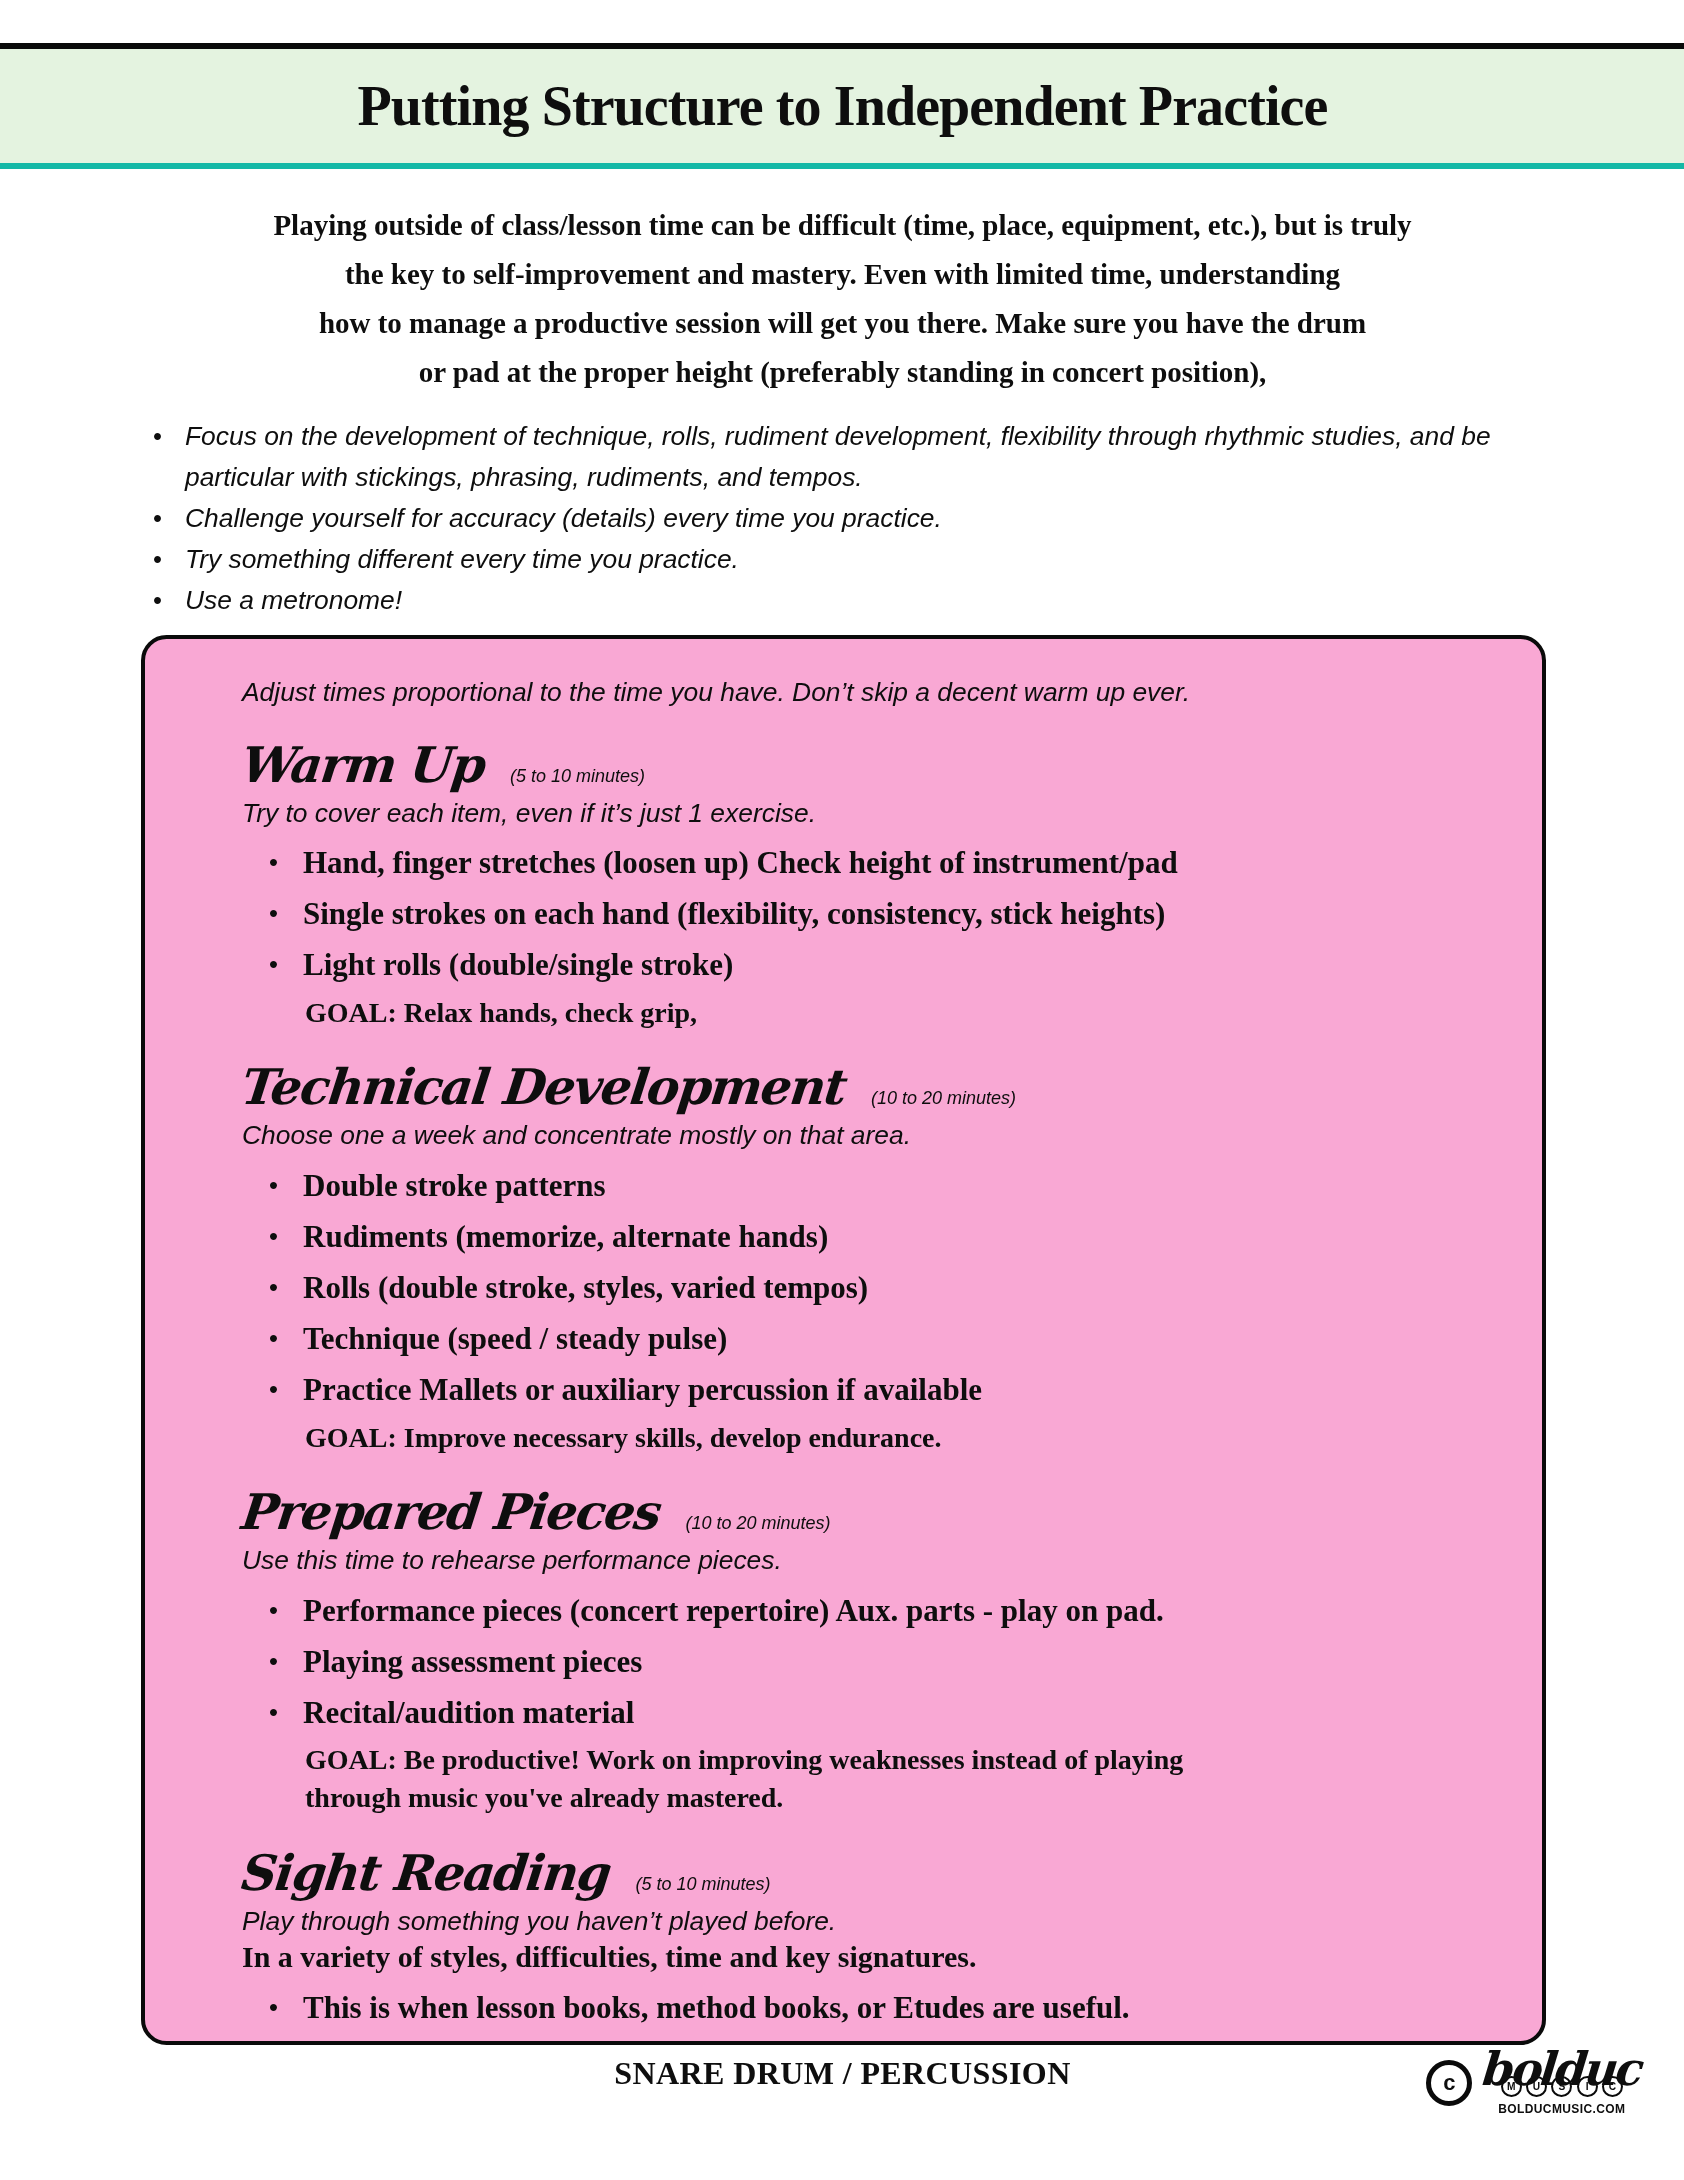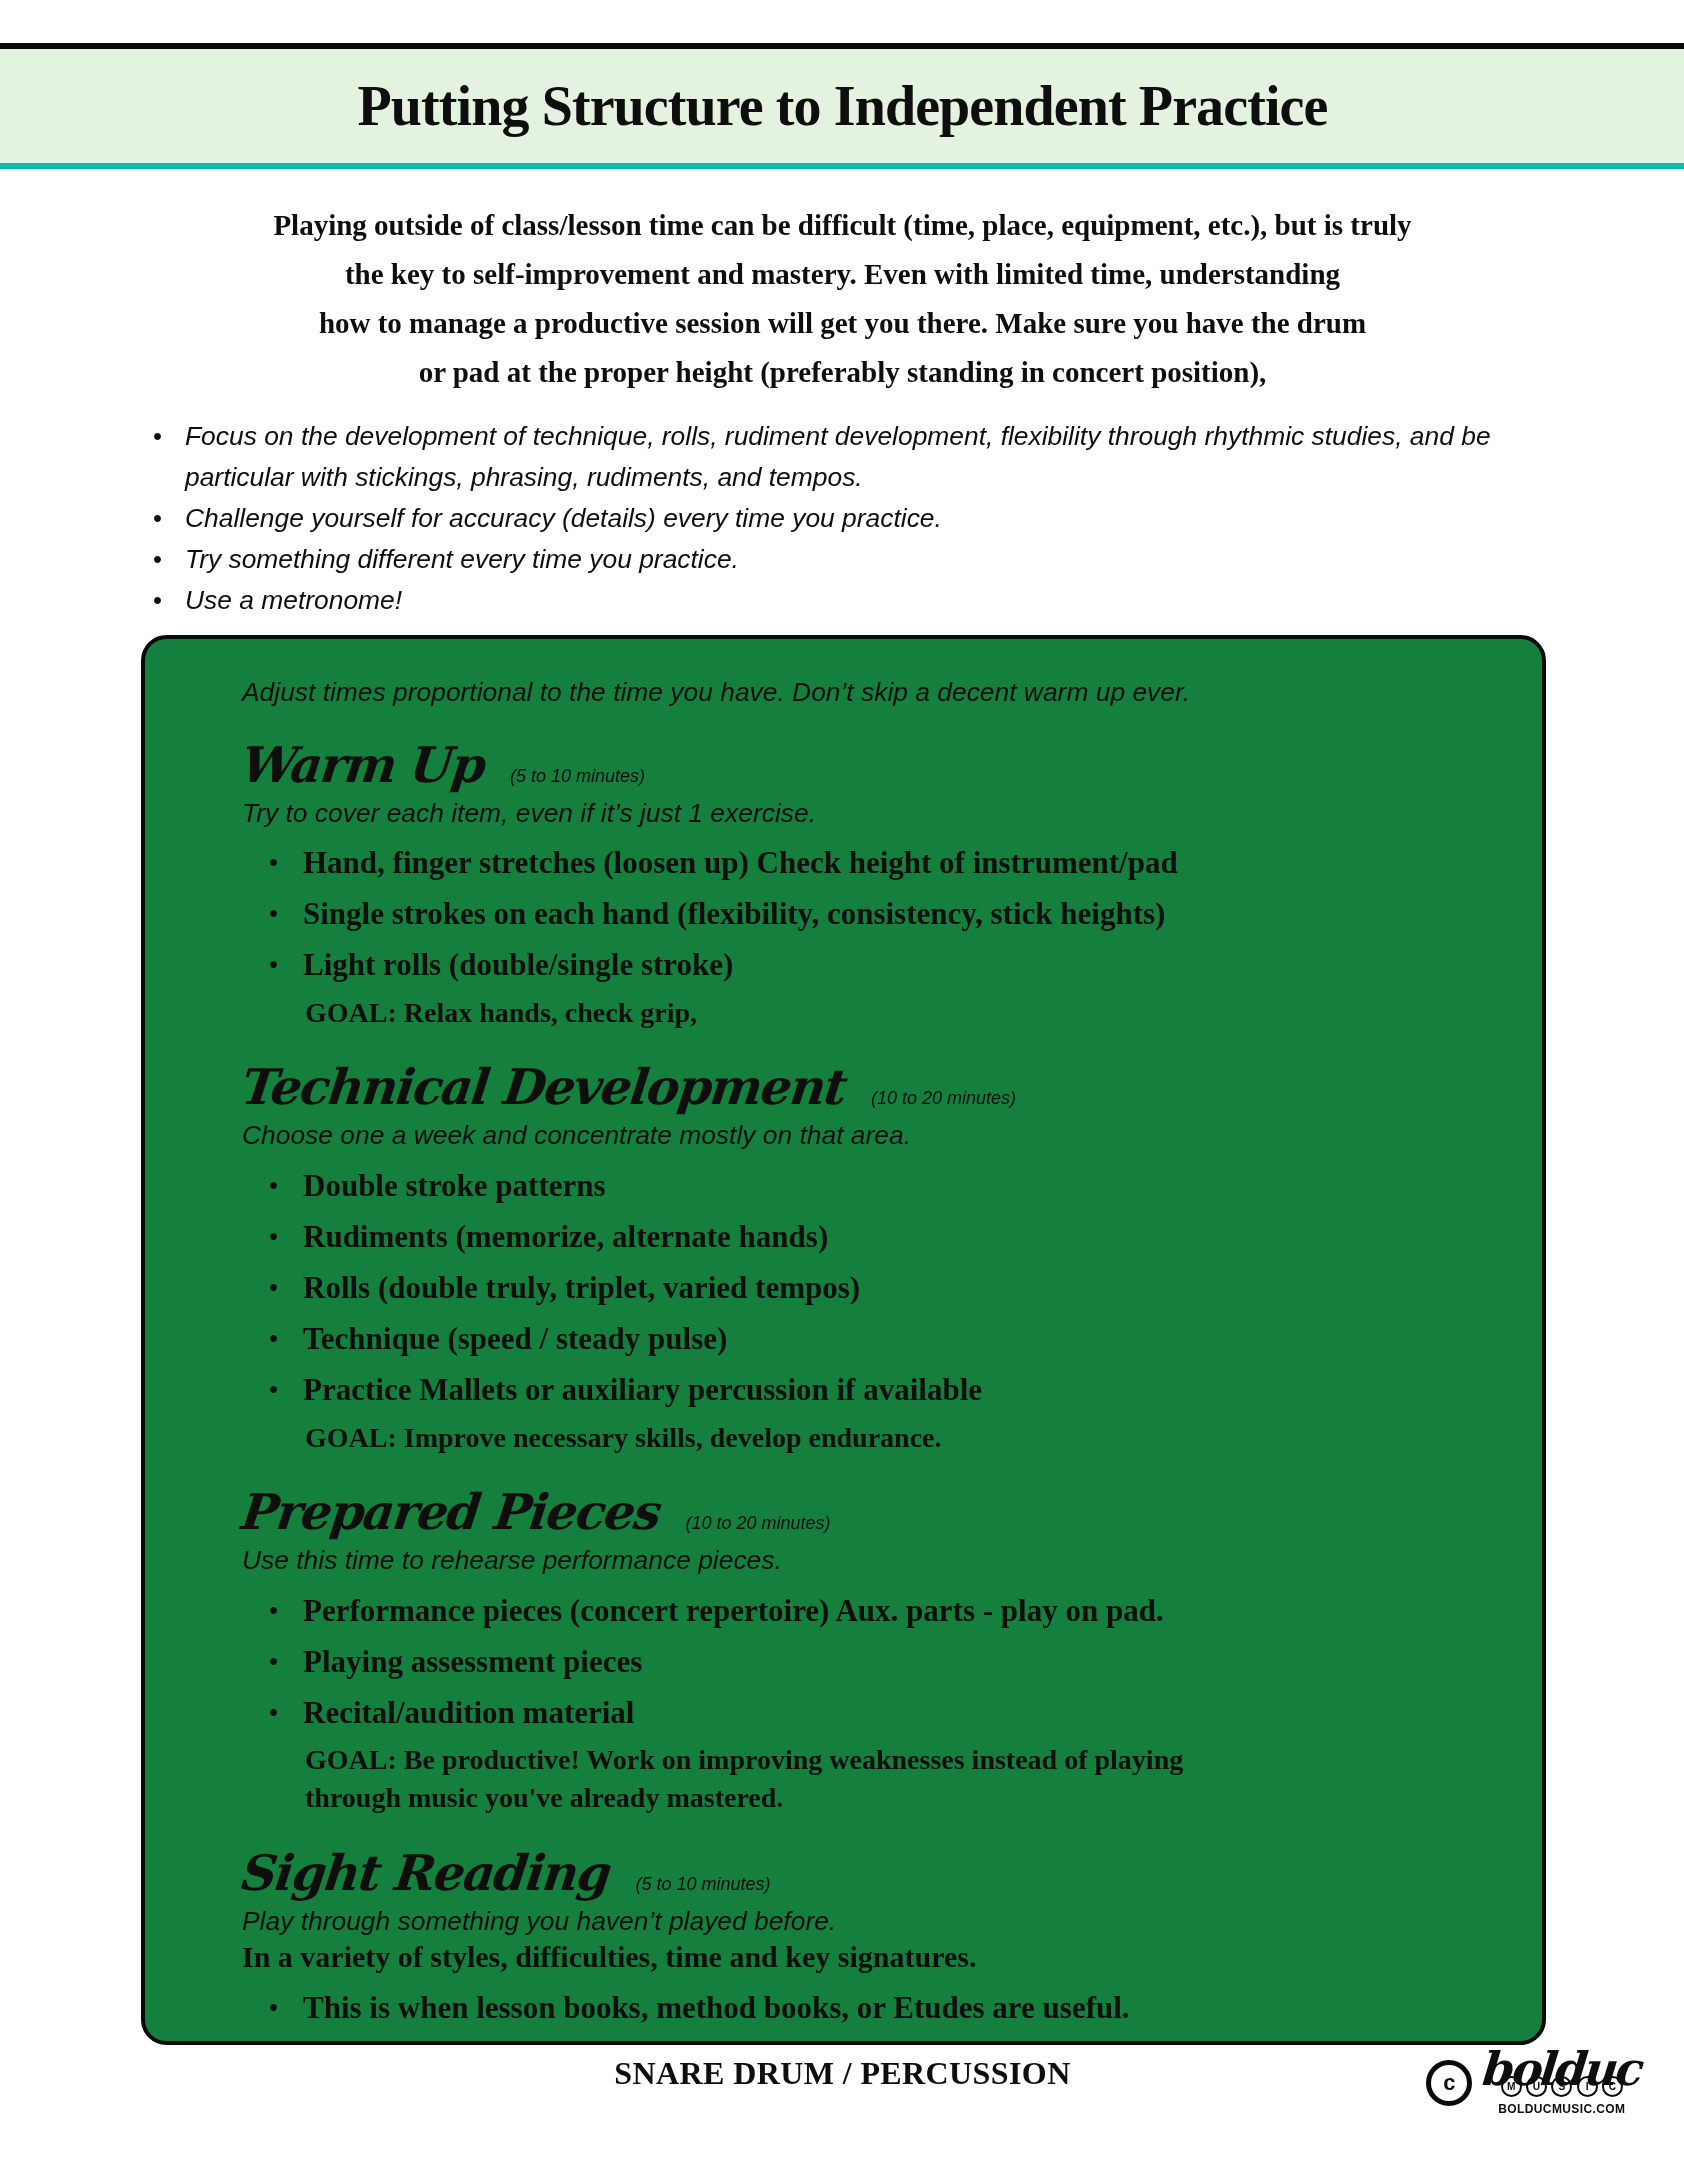--- a/index.html
+++ b/index.html
@@ -56,21 +56,21 @@
   }
 
   
   .plan-box {
     position:absolute; top:635px; left:141px;
     width:1405px; height:1410px;
     box-sizing:border-box;
     border:4.3px solid #0a0a0a;
     border-radius:25.6px;
     padding:36px 51px 0 97px;
-    background:#15803d;
+    background:#f9a8d4;
   }
   .note {
     margin:0 0 22px 0;
     font-family:"Liberation Sans", sans-serif;
     font-style:italic;
     font-size:26.4px;
     line-height:34px;
   }
   .sec { margin-top:25.6px; }
   .sec-head { display:flex; align-items:baseline; gap:25.6px; }
@@ -207,21 +207,21 @@
 
     <div class="sec">
       <div class="sec-head">
         <span class="script-title">Technical Development</span>
         <span class="duration">(10 to 20 minutes)</span>
       </div>
       <p class="sub">Choose one a week and concentrate mostly on that area.</p>
       <ul class="items">
         <li>Double stroke patterns</li>
         <li>Rudiments (memorize, alternate hands)</li>
-        <li>Rolls (double truly, triplet, varied tempos)</li>
+        <li>Rolls (double stroke, styles, varied tempos)</li>
         <li>Technique (speed / steady pulse)</li>
         <li>Practice Mallets or auxiliary percussion if available</li>
       </ul>
       <p class="goal">GOAL: Improve necessary skills, develop endurance.</p>
     </div>
 
     <div class="sec">
       <div class="sec-head">
         <span class="script-title">Prepared Pieces</span>
         <span class="duration">(10 to 20 minutes)</span>

